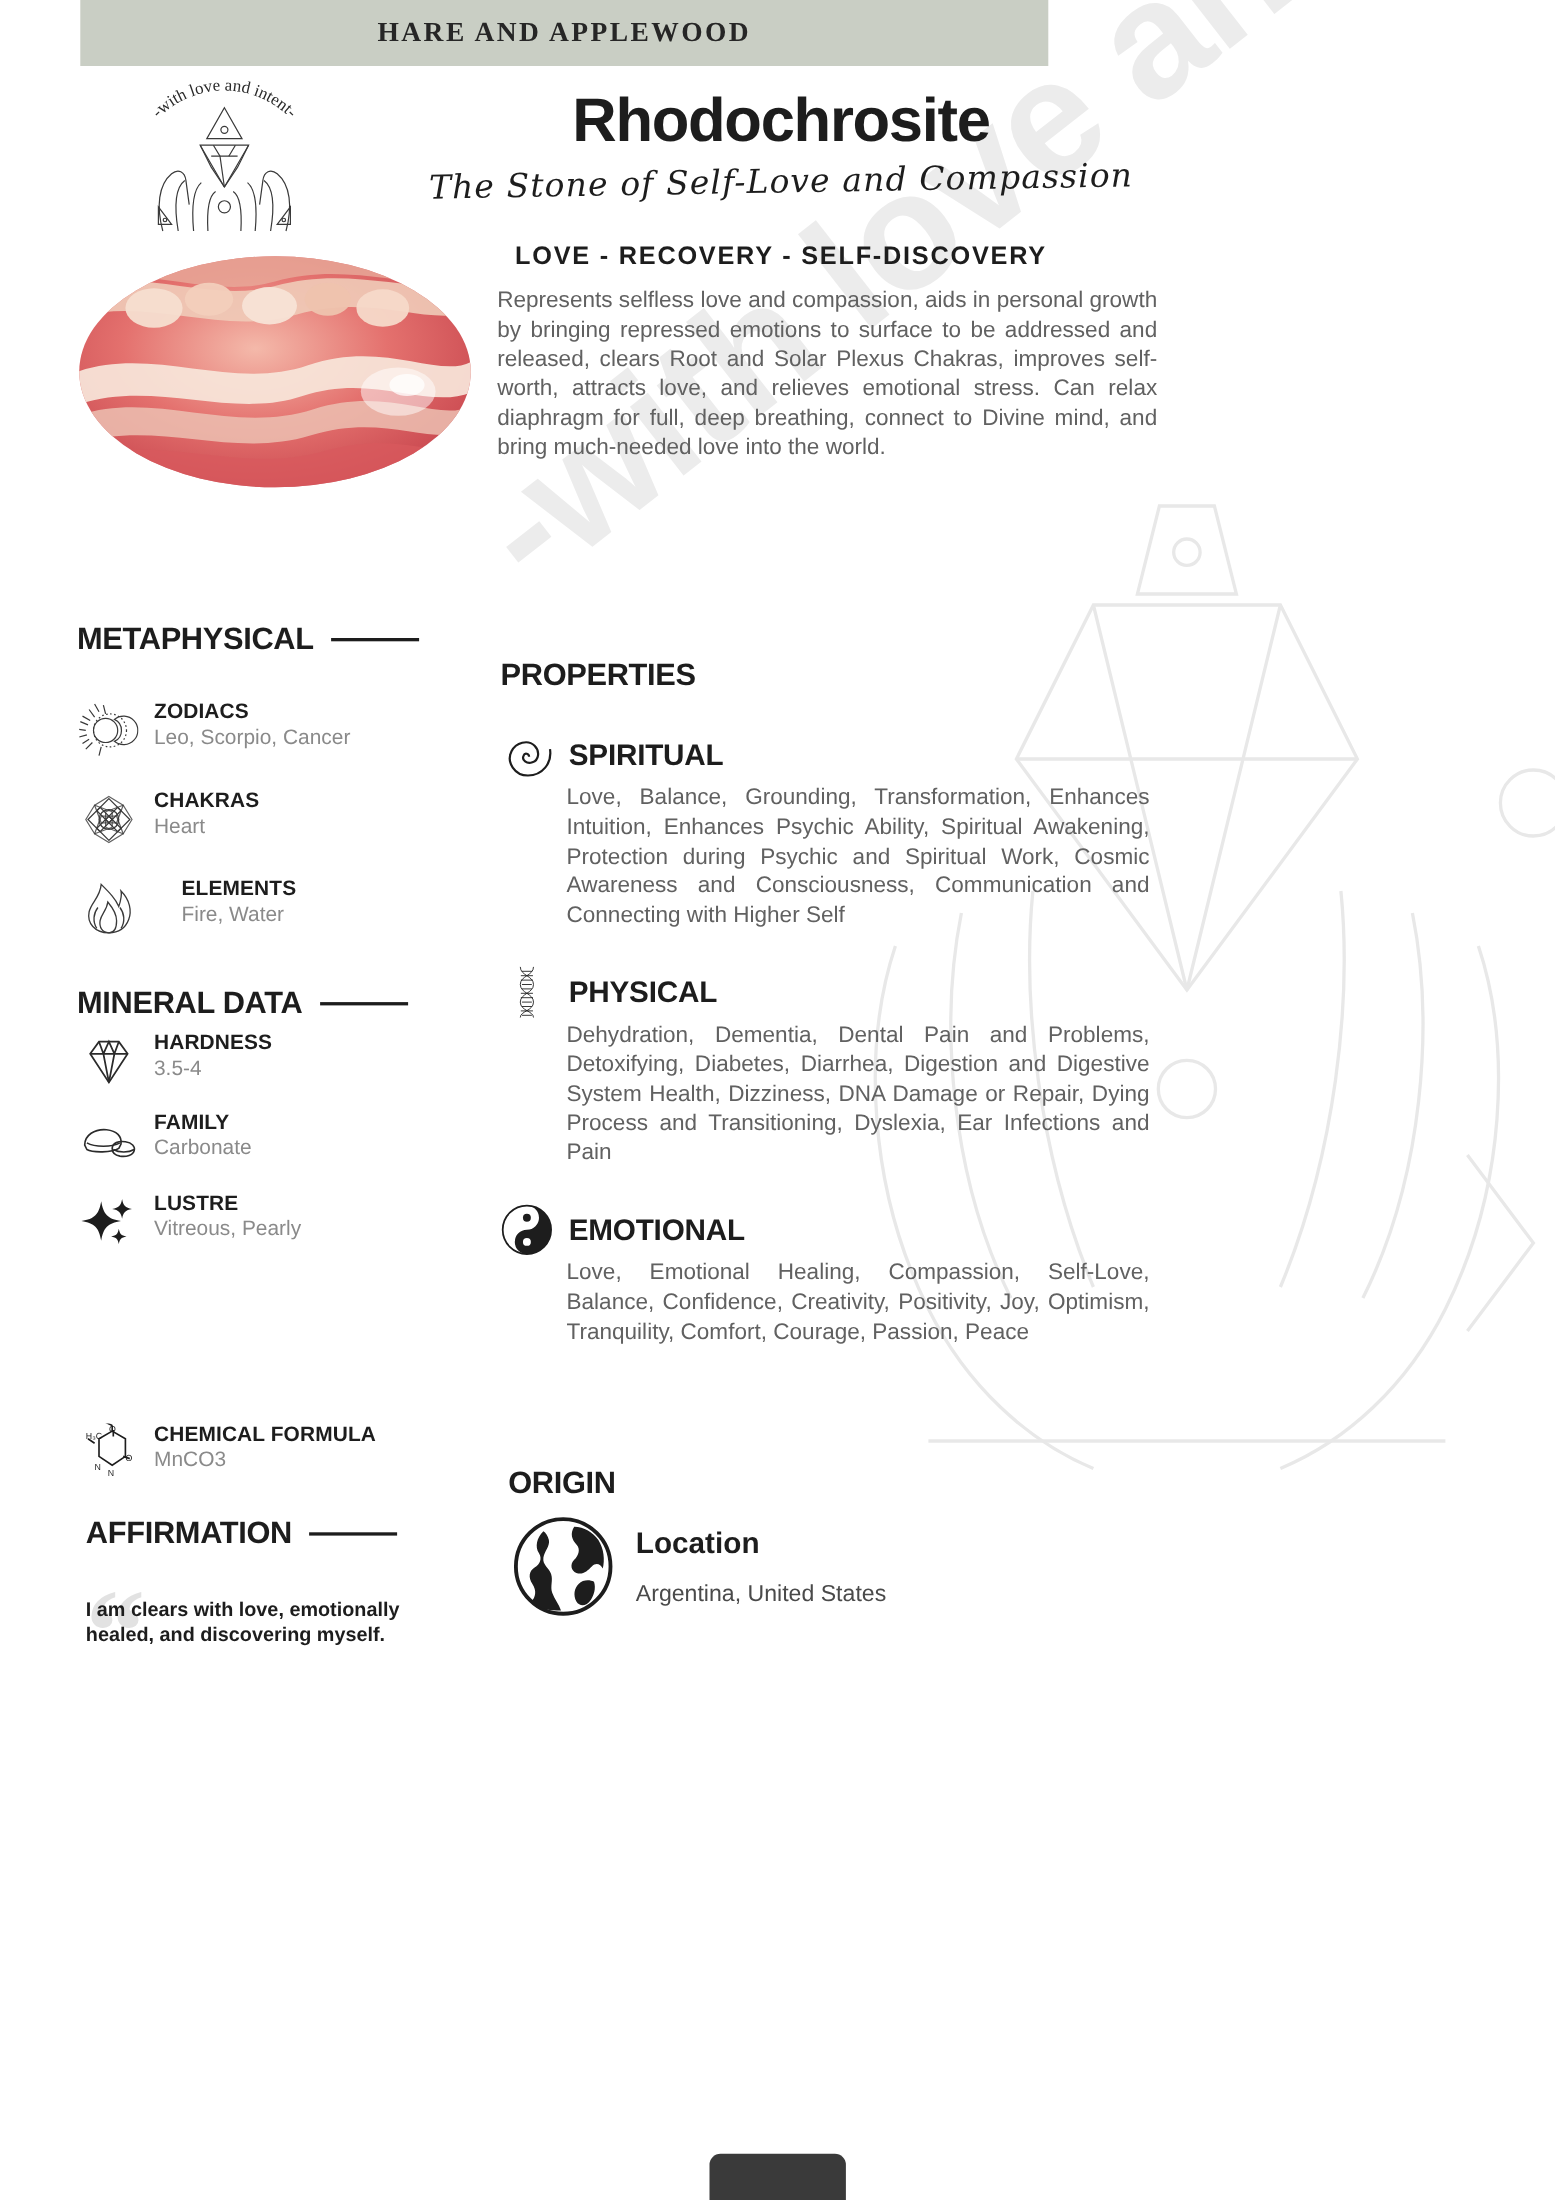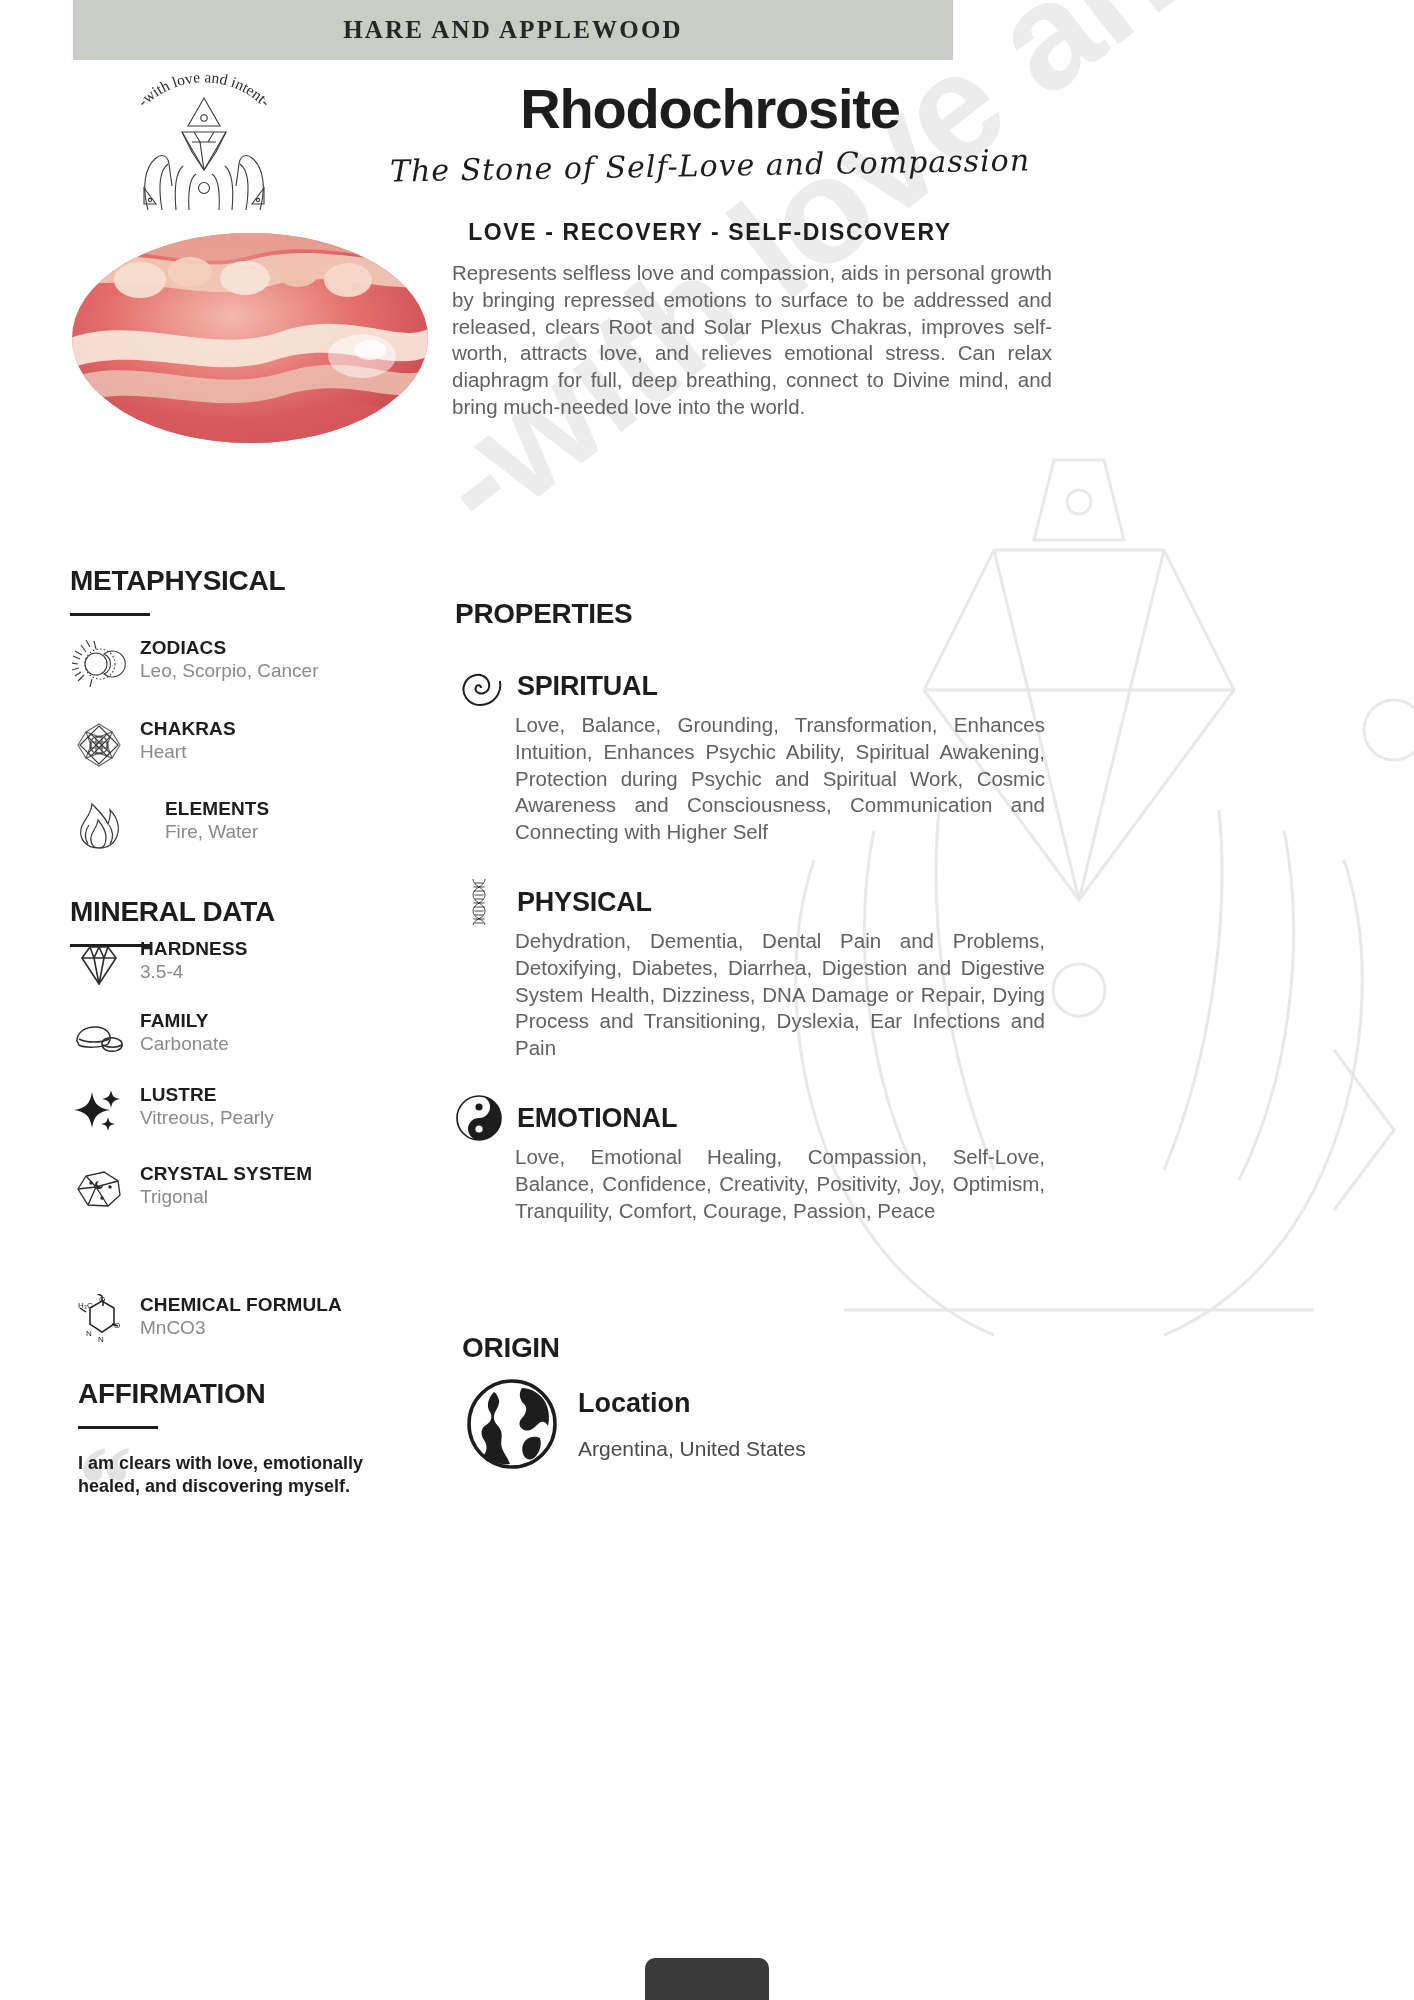--- a/index.html
+++ b/index.html
@@ -66,21 +66,21 @@
   }
 
   
   .stone {
     position:absolute; left:70px; top:228px; width:360px; height:220px; z-index:3;
   }
   .stone svg { width:100%; height:100%; }
 
   
   .sec-head {
-    position:absolute; display:flex; gap:16px; z-index:3;flex-direction:column;
+    position:absolute; display:flex; align-items:center; gap:16px; z-index:3;
   }
   .sec-head .txt { font-size:28px; font-weight:700; color:#1d1d1d; letter-spacing:-0.3px; white-space:nowrap; }
   .sec-head .rule { height:3px; background:#1d1d1d; width:80px; }
 
   .plain-head {
     position:absolute; font-size:28px; font-weight:700; color:#1d1d1d;
     letter-spacing:-0.3px; z-index:3;
   }
 
   
@@ -318,36 +318,20 @@
         <path d="M39 6 C 40 12, 42 14, 48 15 C 42 16, 40 18, 39 24 C 38 18, 36 16, 30 15 C 36 14, 38 12, 39 6 Z"></path>
         <path d="M36 33 C 37 38, 38 39, 43 40 C 38 41, 37 42, 36 47 C 35 42, 34 41, 29 40 C 34 39, 35 38, 36 33 Z"></path>
       </svg>
     </span>
     <span>
       <span class="lbl">LUSTRE</span><br>
       <span class="val">Vitreous, Pearly</span>
     </span>
   </div>
 
-  <div class="drow" style="left:72px; top:1163px;">
-    <span class="ico">
-      <svg viewBox="0 0 54 54" fill="none" stroke="#2b2b2b" stroke-width="1.3">
-        <path d="M6 26 L14 13 L32 9 L46 18 L48 32 L36 43 L16 42 Z"></path>
-        <path d="M14 13 L24 24 L46 18 M24 24 L16 42 M24 24 L36 43 M6 26 L24 24"></path>
-        <circle cx="19" cy="20" r="1.1" fill="#2b2b2b"></circle>
-        <circle cx="38" cy="24" r="1.1" fill="#2b2b2b"></circle>
-        <circle cx="30" cy="35" r="1.1" fill="#2b2b2b"></circle>
-        <path d="M27 18 A 4 4 0 1 0 31 22 A 3 3 0 1 1 27 18 Z" fill="#2b2b2b" stroke="none"></path>
-      </svg>
-    </span>
-    <span>
-      <span class="lbl">CRYSTAL SYSTEM</span><br>
-      <span class="val">Trigonal</span>
-    </span>
-  </div>
 
   <div class="drow" style="left:72px; top:1294px;">
     <span class="ico">
       <svg viewBox="0 0 54 54" fill="none" stroke="#1d1d1d" stroke-width="1.5">
         <path d="M18 14 L18 30 L30 38 L42 30 L42 14 L30 7 Z"></path>
         <path d="M30 7 L30 2 M30 2 L24 -1"></path>
         <text x="6" y="14" font-size="8" fill="#1d1d1d" stroke="none" font-family="Liberation Sans, sans-serif">H₃C</text>
         <text x="27" y="8" font-size="8" fill="#1d1d1d" stroke="none" font-family="Liberation Sans, sans-serif">O</text>
         <text x="42" y="34" font-size="8" fill="#1d1d1d" stroke="none" font-family="Liberation Sans, sans-serif">O</text>
         <text x="26" y="48" font-size="8" fill="#1d1d1d" stroke="none" font-family="Liberation Sans, sans-serif">N</text>

